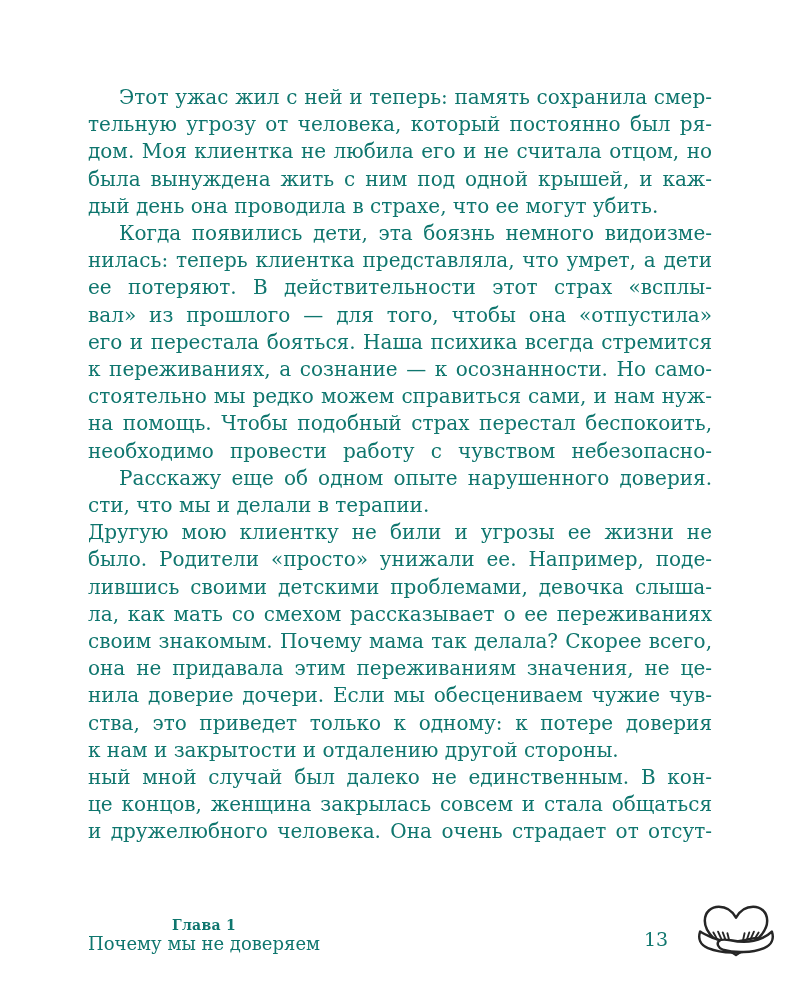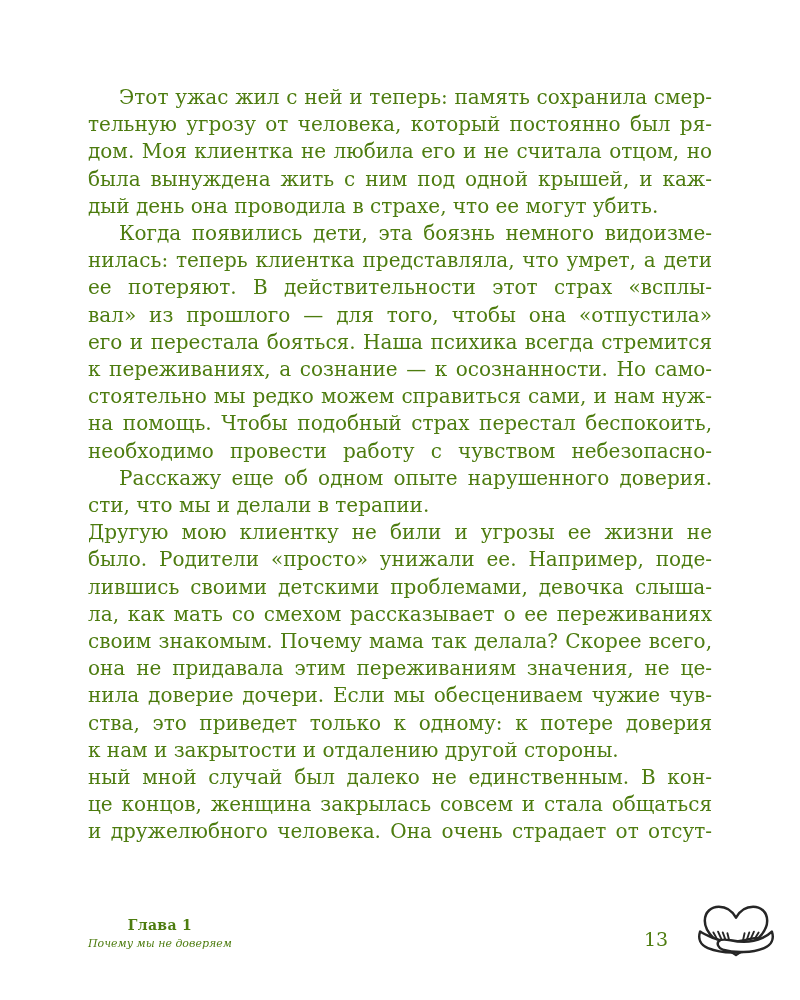--- a/index.html
+++ b/index.html
@@ -7,21 +7,21 @@
     padding: 0;
     background: #ffffff;
   }
   .page {
     position: relative;
     width: 800px;
     height: 1000px;
     background: #ffffff;
     overflow: hidden;
     font-family: "DejaVu Serif", serif;
-    color: #4d7c0f;
+    color: #0f766e;
   }
   .body-text {
     position: absolute;
     left: 88px;
     top: 84px;
     width: 624px;
     font-size: 20px;
     line-height: 27.2px;
   }
   .line {
@@ -40,23 +40,22 @@
     top: 916px;
   }
   .chapter-label {
     font-size: 14px;
     line-height: 18px;
     font-weight: 700;
     letter-spacing: 0.3px;
     text-align: center;
   }
   .chapter-title {
-    font-size: 11px;
+    font-size: 18px;
     line-height: 19px;
-    font-style: italic;
     text-align: right;
   }
   .page-number {
     position: absolute;
     left: 644px;
     top: 924px;
     font-size: 19px;
     line-height: 30px;
   }
   .hug-icon {

